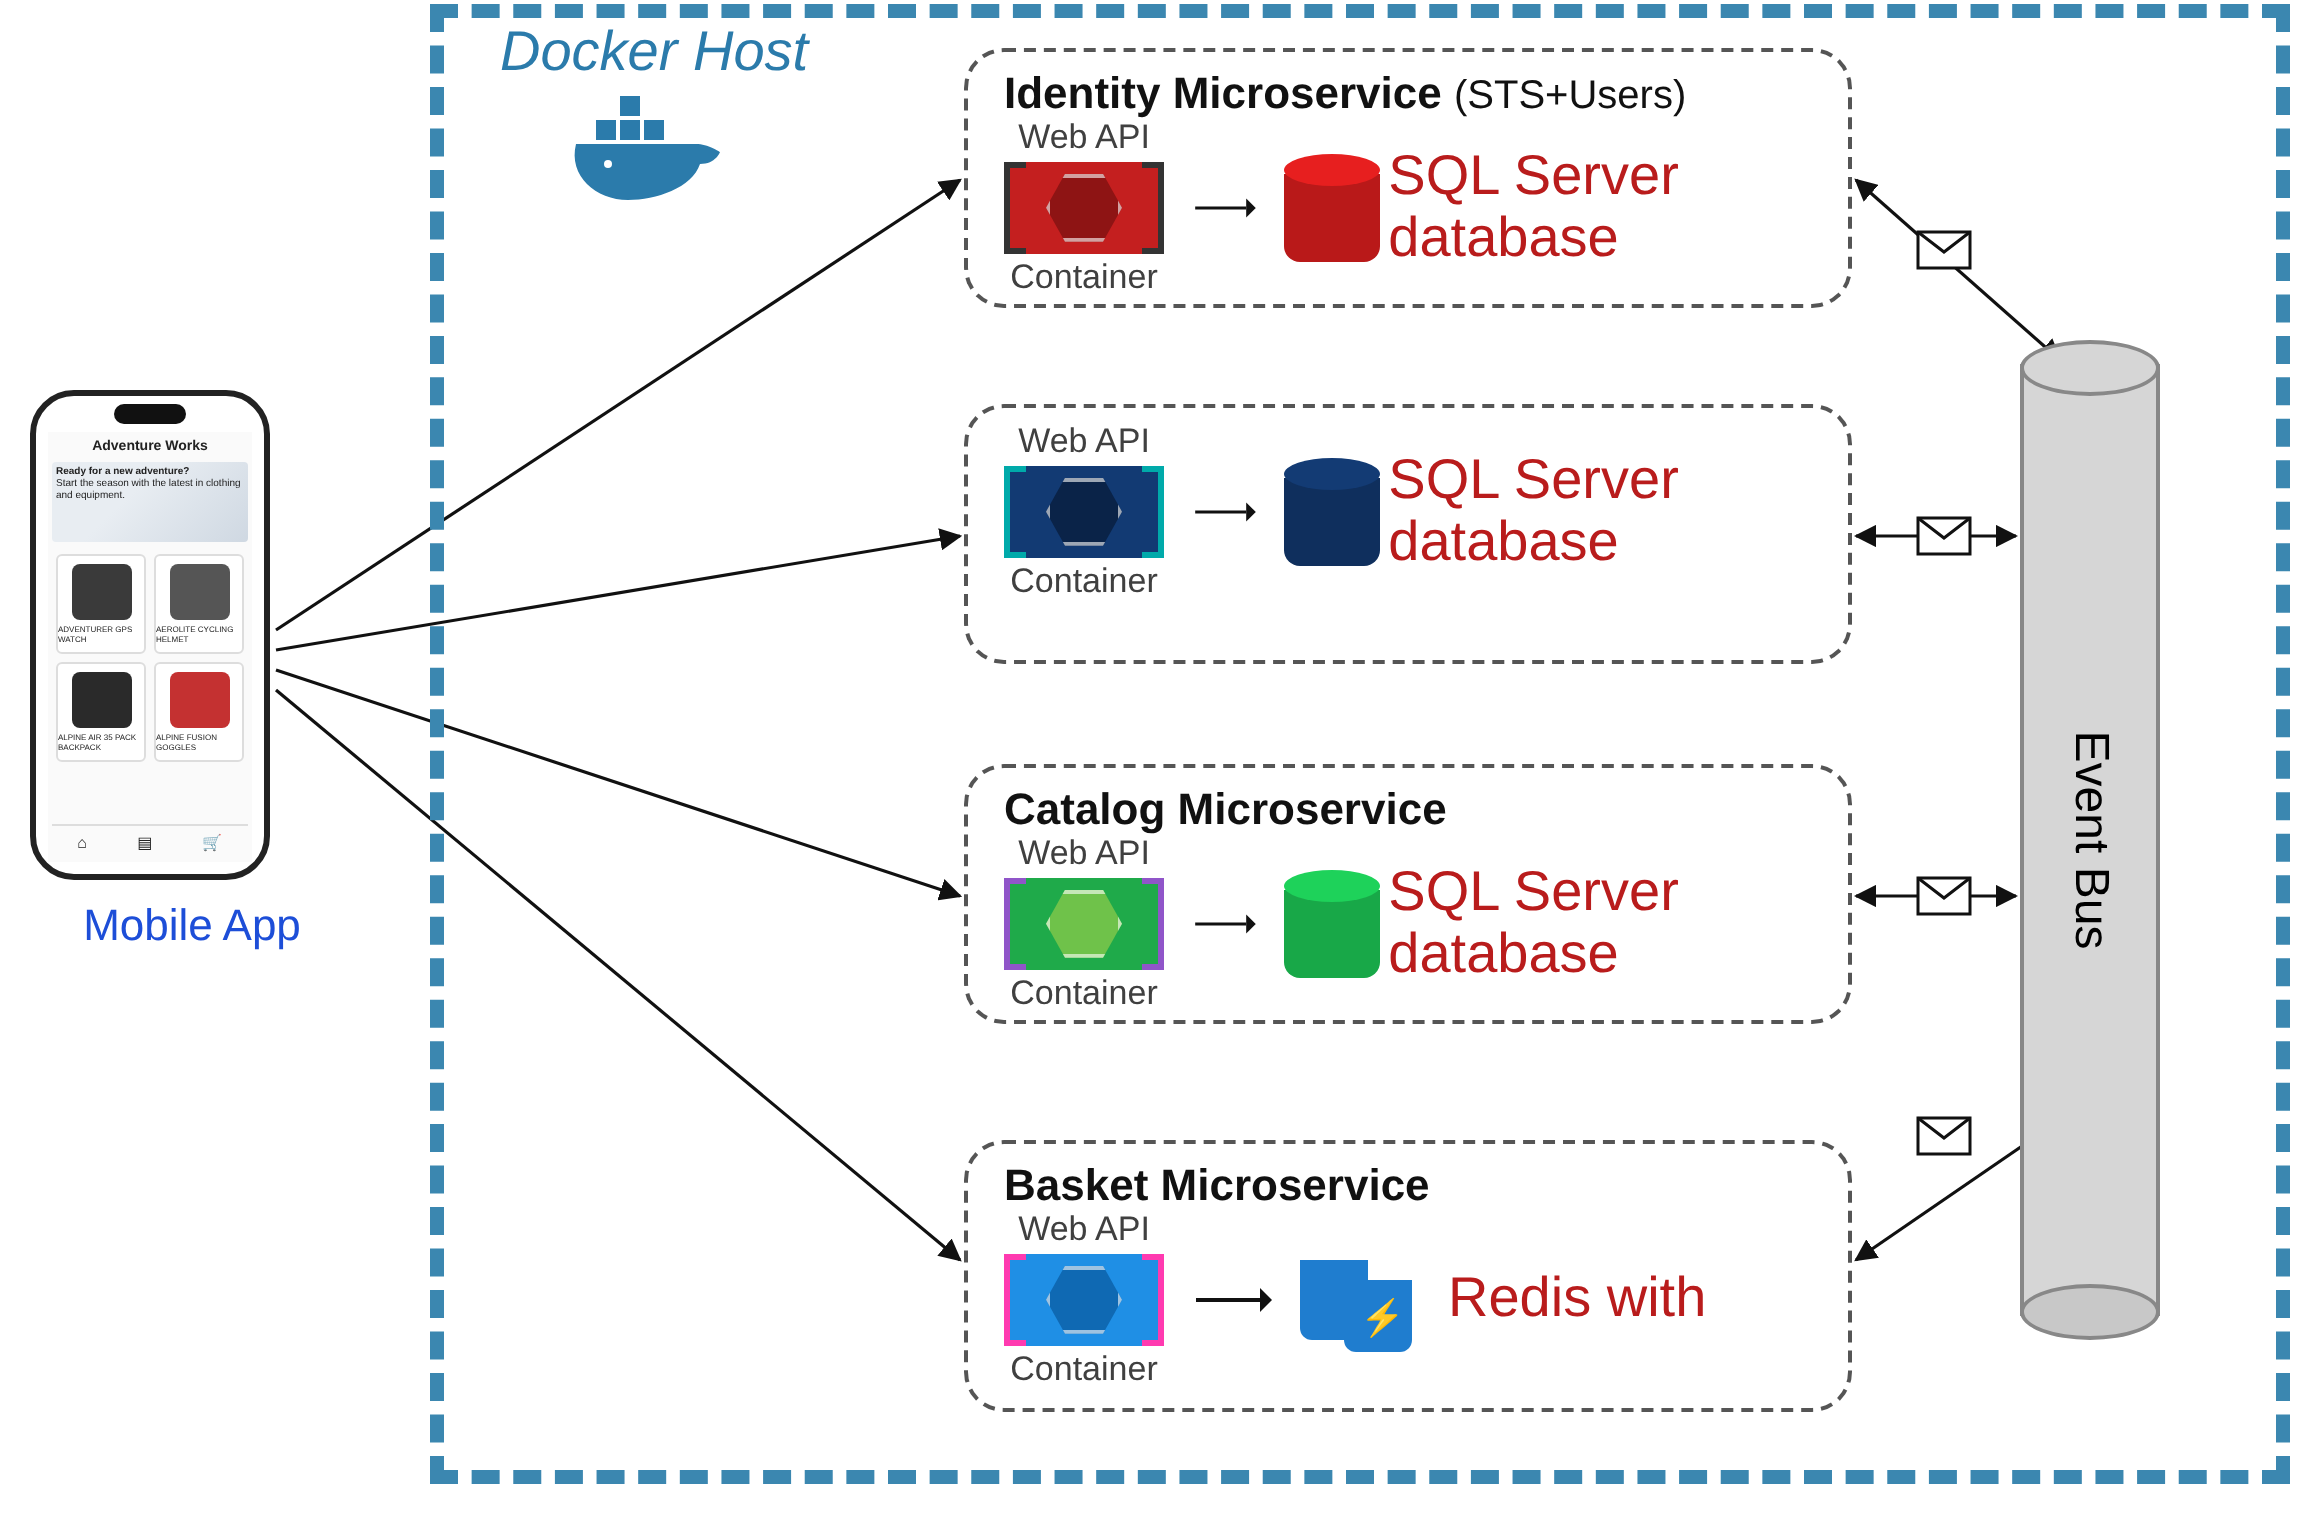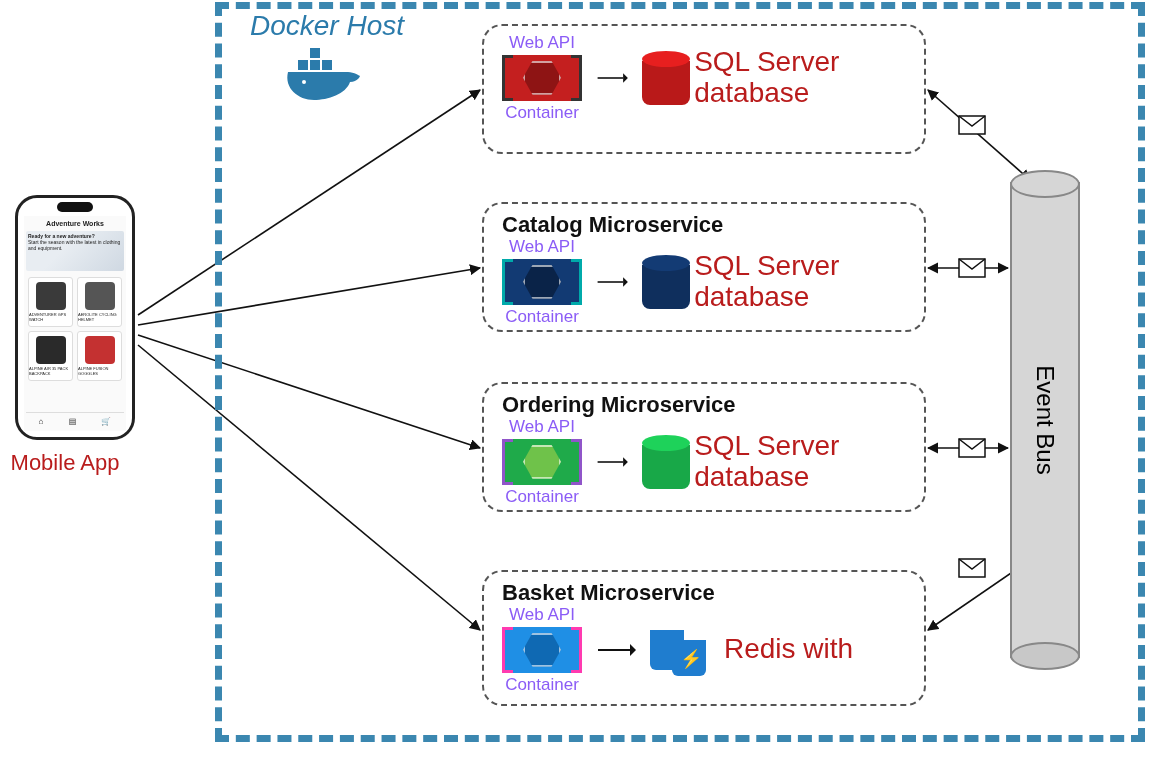--- a/index.html
+++ b/index.html
@@ -95,26 +95,26 @@
     margin-bottom: 2px;
   }
   .mobile-phone .tabbar {
     position:absolute; bottom:2px; left:2px; right:2px;
     height:16px; border-top:1px solid #ddd;
     display:flex; justify-content:space-around; align-items:center;
     font-size:8px;
   }
   .mobile-label {
     position: absolute;
-    left: 0;
+    left: 31px;
     top: 450px;
     width: 130px;
     text-align:center;
     font-size: 22px;
-    color: #b91c1c;
+    color: #1d4ed8;
   }
 
   
   .ms-box {
     position: absolute;
     border: 2px dashed #555;
     border-radius: 20px;
     box-sizing: border-box;
     padding: 8px 16px 6px 18px;
   }
@@ -123,21 +123,21 @@
     font-weight: 700;
     color: #111;
   }
   .ms-title .suffix { font-weight: 400; font-size: 20px; }
   .ms-row {
     display: flex;
     align-items: center;
     gap: 14px;
     margin-top: 0px;
   }
-  .webapi-col { text-align: center; font-size: 17px; color:#8b5cf6; line-height:1.05;}
+  .webapi-col { text-align: center; font-size: 17px; color:#404040; line-height:1.05;}
   .container-shape {
     width: 80px; height: 46px;
     position: relative;
     margin: 3px auto;
   }
   .container-shape .body {
     position:absolute; inset:0;
     border-radius:4px;
   }
   .container-shape .hex {
@@ -267,20 +267,24 @@
       <div class="tabbar">
         <span>⌂</span>
         <span>▤</span>
         <span>🛒</span>
       </div>
     </div>
   </div>
   <div class="mobile-label">Mobile App</div>
 
   <div class="ms-box" style="left:482px;top:24px;width:444px;height:130px">
+    <div class="ms-title">
+      <span>Identity Microservice</span>
+      <span class="suffix">(STS+Users)</span>
+    </div>
     <div class="ms-row">
       <div class="webapi-col">
         <div>Web API</div>
         <div class="container-shape">
           <div class="body" style="background:#c41f1f"></div>
           <div class="hex" style="background:#8e1414;border:2px solid rgba(255,255,255,.6)"></div>
           <div class="bracket-l" style="border-color:#333"></div>
           <div class="bracket-r" style="border-color:#333"></div>
         </div>
         <div>Container</div>
@@ -291,23 +295,20 @@
         </svg>
       <div class="db-shape">
         <div class="cyl" style="background:#b91919"></div>
         <div class="lid" style="background:#b91919;filter:brightness(1.25)"></div>
       </div>
       <div class="db-label">SQL Server database</div>
     </div>
   </div>
 
   <div class="ms-box" style="left:482px;top:202px;width:444px;height:130px">
-    <div class="ms-title">
-      <span>Catalog Microservice</span>
-    </div>
     <div class="ms-row">
       <div class="webapi-col">
         <div>Web API</div>
         <div class="container-shape">
           <div class="body" style="background:#123a73"></div>
           <div class="hex" style="background:#0a2348;border:2px solid rgba(255,255,255,.6)"></div>
           <div class="bracket-l" style="border-color:#0aa"></div>
           <div class="bracket-r" style="border-color:#0aa"></div>
         </div>
         <div>Container</div>
@@ -319,21 +320,21 @@
       <div class="db-shape">
         <div class="cyl" style="background:#0f2f5d"></div>
         <div class="lid" style="background:#0f2f5d;filter:brightness(1.25)"></div>
       </div>
       <div class="db-label">SQL Server database</div>
     </div>
   </div>
 
   <div class="ms-box" style="left:482px;top:382px;width:444px;height:130px">
     <div class="ms-title">
-      <span>Ordering Microservice</span>
+      <span>Catalog Microservice</span>
     </div>
     <div class="ms-row">
       <div class="webapi-col">
         <div>Web API</div>
         <div class="container-shape">
           <div class="body" style="background:#1faa4a"></div>
           <div class="hex" style="background:#6fc24a;border:2px solid rgba(255,255,255,.6)"></div>
           <div class="bracket-l" style="border-color:#9055c9"></div>
           <div class="bracket-r" style="border-color:#9055c9"></div>
         </div>

